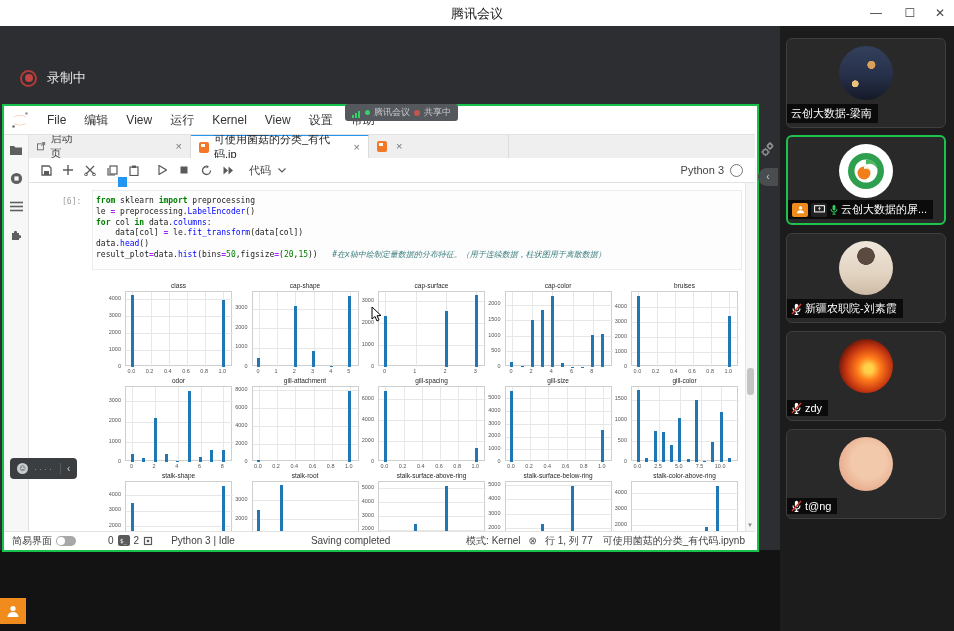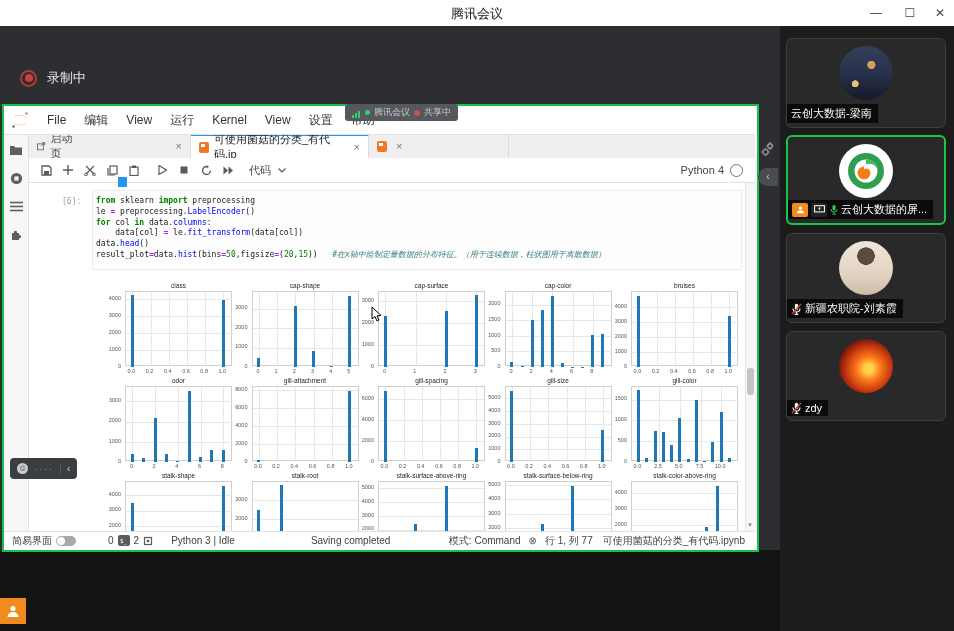--- a/index.html
+++ b/index.html
@@ -236,21 +236,21 @@
         <path d="M0.5,0.5 L5,4.5 L0.5,8.5 Z M5.5,0.5 L10,4.5 L5.5,8.5 Z" fill="#5a5a5a"></path>
       </svg>
     </span>
   <span id="celltype">代码</span>
   <span class="tbtn">
       <svg width="8" height="5" viewBox="0 0 8 5">
         <path d="M0.5,0.5 L4,4 L7.5,0.5" fill="none" stroke="#5a5a5a" stroke-width="1.2"></path>
       </svg>
     </span>
   <span id="tb-right">
-    <span>Python 4</span>
+    <span>Python 3</span>
     <span id="kernel-circle"></span>
   </span>
 </div>
 
 <div id="jl-content" class="abs"></div>
 <div id="bluecell" class="abs"></div>
 
 <div id="cell-editor" class="abs"></div>
 <div id="prompt" class="abs">[6]:</div>
 <div id="code" class="abs"><div><span class="tk-k">from</span><span class="tk-n"> sklearn </span><span class="tk-k">import</span><span class="tk-n"> preprocessing</span></div><div><span class="tk-n">le </span><span class="tk-o">=</span><span class="tk-n"> preprocessing.</span><span class="tk-f">LabelEncoder</span><span class="tk-n">()</span></div><div><span class="tk-k">for</span><span class="tk-n"> col </span><span class="tk-k">in</span><span class="tk-n"> data.</span><span class="tk-f">columns</span><span class="tk-n">:</span></div><div><span class="tk-n">    data[col] </span><span class="tk-o">=</span><span class="tk-n"> le.</span><span class="tk-f">fit_transform</span><span class="tk-n">(data[col])</span></div><div><span class="tk-n">data.</span><span class="tk-f">head</span><span class="tk-n">()</span></div><div><span class="tk-n">result_plot</span><span class="tk-o">=</span><span class="tk-n">data.</span><span class="tk-f">hist</span><span class="tk-n">(bins</span><span class="tk-o">=</span><span class="tk-m">50</span><span class="tk-n">,figsize</span><span class="tk-o">=</span><span class="tk-n">(</span><span class="tk-m">20</span><span class="tk-n">,</span><span class="tk-m">15</span><span class="tk-n">))   </span><span class="tk-c">#在x轴中绘制定量数据的分布特征。（用于连续数据，柱状图用于离散数据）</span></div></div>
@@ -604,21 +604,21 @@
   <span class="termbadge" style="margin:0 4px;">$_</span>
   <span>2</span>
   <span style="margin:0 4px;">
       <svg width="10" height="10" viewBox="0 0 10 10">
         <rect x="1.5" y="1.5" width="7" height="7" fill="none" stroke="#5a5a5a" stroke-width="1.2"></rect>
         <rect x="3.8" y="3.8" width="2.4" height="2.4" fill="#5a5a5a"></rect>
       </svg>
     </span>
   <span style="margin-left:14px;">Python 3 | Idle</span>
   <span style="margin-left:76px;">Saving completed</span>
-  <span style="margin-left:auto;">模式: Command</span>
+  <span style="margin-left:auto;">模式: Kernel</span>
   <span style="margin:0 8px;color:#5a5a5a;">⊗</span>
   <span>行 1, 列 77</span>
   <span style="margin:0 10px;">可使用菌菇的分类_有代码.ipynb</span>
 </div>
 
 <div id="sharepill" class="abs">
   <span class="bars"><i style="height:3px;"></i><i style="height:5px;"></i><i style="height:7px;"></i></span>
   <span class="gdot"></span>
   <span class="t">腾讯会议</span>
   <span class="rdot"></span>
@@ -697,20 +697,32 @@
     <div class="namebar">
       <svg width="11" height="12" viewBox="0 0 12 13">
           <rect x="4.2" y="0.8" width="3.6" height="7" rx="1.8" fill="#fff"></rect>
           <path d="M2.2,6 a3.8,3.8 0 0 0 7.6,0" fill="none" stroke="#fff" stroke-width="1.2"></path>
           <path d="M6,10 v2 M4,12.4 h4" stroke="#fff" stroke-width="1.2"></path>
           <path d="M1,12 L11,1" stroke="#d03a2f" stroke-width="1.6"></path>
         </svg>
       <span class="nm">新疆农职院-刘素霞</span>
     </div>
   </div>
+  <div class="tile" style="top:403px;">
+    <div class="avatar av-hand"></div>
+    <div class="namebar">
+      <svg width="11" height="12" viewBox="0 0 12 13">
+          <rect x="4.2" y="0.8" width="3.6" height="7" rx="1.8" fill="#fff"></rect>
+          <path d="M2.2,6 a3.8,3.8 0 0 0 7.6,0" fill="none" stroke="#fff" stroke-width="1.2"></path>
+          <path d="M6,10 v2 M4,12.4 h4" stroke="#fff" stroke-width="1.2"></path>
+          <path d="M1,12 L11,1" stroke="#d03a2f" stroke-width="1.6"></path>
+        </svg>
+      <span class="nm">t@ng</span>
+    </div>
+  </div>
 </div>
 
 <span class="abs" style="left:760px;top:141px;z-index:5;">
   <svg width="16" height="16" viewBox="0 0 16 16">
       <circle cx="10" cy="5" r="2.2" fill="none" stroke="#9a9a9a" stroke-width="1.4"></circle>
       <g stroke="#9a9a9a" stroke-width="1.2">
         <line x1="10" y1="1" x2="10" y2="2.4"></line>
         <line x1="10" y1="7.6" x2="10" y2="9"></line>
         <line x1="6.5" y1="5" x2="7.8" y2="5"></line>
         <line x1="12.2" y1="5" x2="13.5" y2="5"></line>

